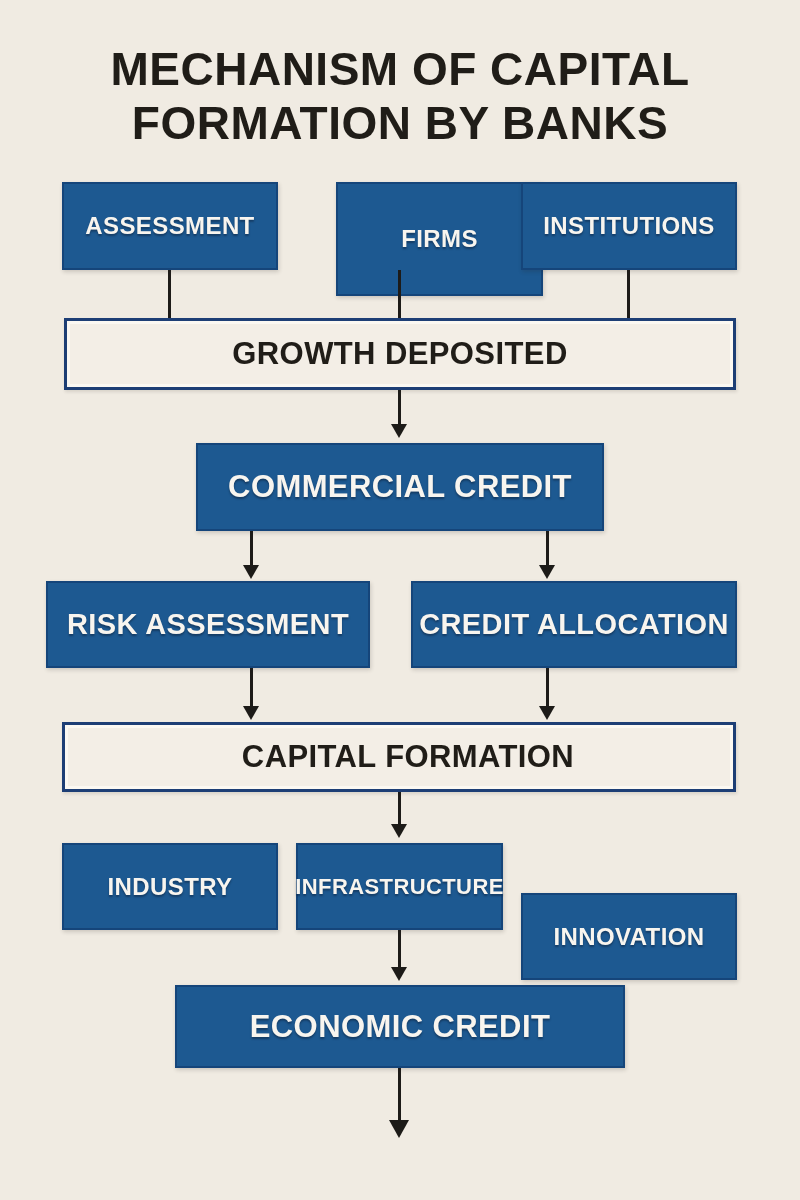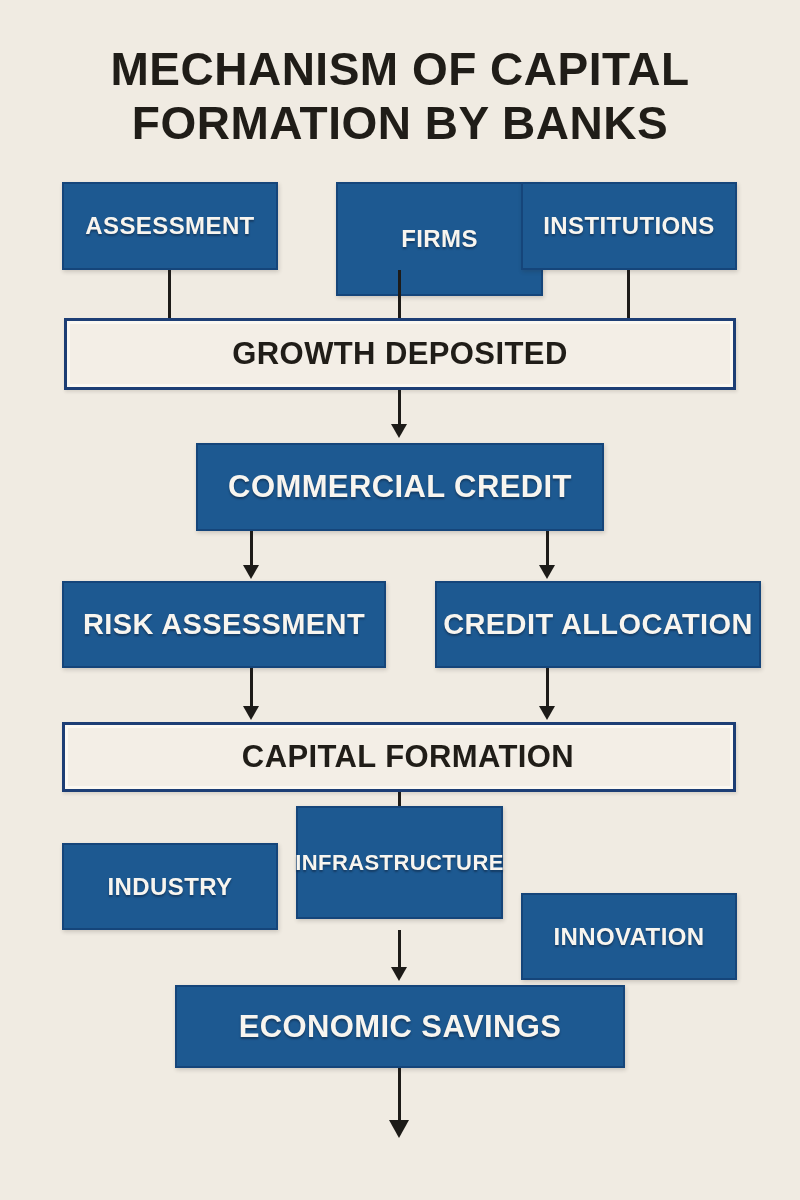--- a/index.html
+++ b/index.html
@@ -59,25 +59,25 @@
   .fs24{font-size:24px;}
   .fs22{font-size:22px;}
   .fs29{font-size:29px;}
   .fs31{font-size:31px;}
   
   .n-households{left:62px;top:182px;width:216px;height:88px;}
   .n-firms{left:312px;top:182px;width:207px;height:114px;margin-left:24px;}
   .n-institutions{left:521px;top:182px;width:216px;height:88px;}
   .n-savings{left:64px;top:318px;width:672px;height:72px;}
   .n-banks{left:196px;top:443px;width:408px;height:88px;}
-  .n-risk{left:62px;top:581px;width:324px;height:87px;}
-  .n-credit{left:435px;top:581px;width:326px;height:87px;}
+  .n-risk{left:46px;top:581px;width:324px;height:87px;}
+  .n-credit{left:411px;top:581px;width:326px;height:87px;}
   .n-capital{left:62px;top:722px;width:674px;height:70px;padding-left:18px;}
   .n-industry{left:62px;top:843px;width:216px;height:87px;}
-  .n-infrastructure{left:296px;top:806px;width:207px;height:113px;}
+  .n-infrastructure{left:296px;top:843px;width:207px;height:87px;}
   .n-innovation{left:521px;top:893px;width:216px;height:87px;}
   .n-growth{left:175px;top:985px;width:450px;height:83px;}
 </style>
 </head>
 <body>
 
 <div class="canvas">
 
   <div class="title">MECHANISM OF CAPITAL FORMATION BY BANKS</div>
 
@@ -114,18 +114,18 @@
   <div class="vline" style="left:398px;top:792px;height:34px;"></div>
   <div class="ahead" style="left:391px;top:824px;"></div>
 
   <div class="node blue fs24 n-industry">INDUSTRY</div>
   <div class="node blue fs22 n-infrastructure">INFRASTRUCTURE</div>
   <div class="node blue fs24 n-innovation">INNOVATION</div>
 
   <div class="vline" style="left:398px;top:930px;height:39px;"></div>
   <div class="ahead" style="left:391px;top:967px;"></div>
 
-  <div class="node blue fs31 n-growth">ECONOMIC SAVINGS</div>
+  <div class="node blue fs31 n-growth">ECONOMIC CREDIT</div>
 
   <div class="vline" style="left:398px;top:1068px;height:54px;"></div>
   <div class="ahead big" style="left:389px;top:1120px;"></div>
 
 </div>
 
 </body></html>

